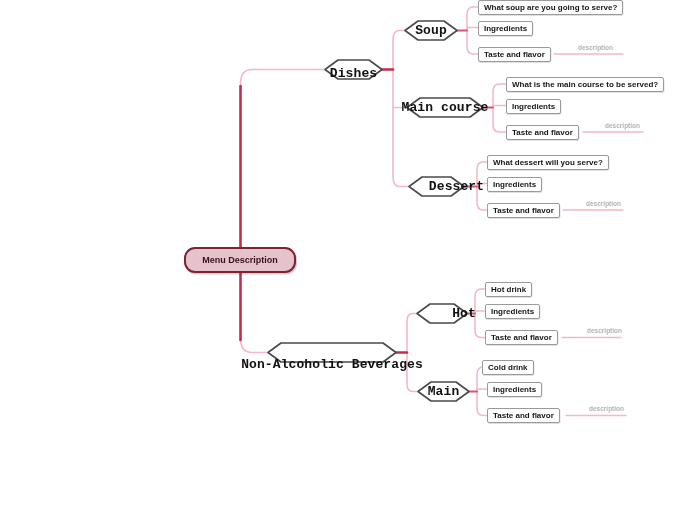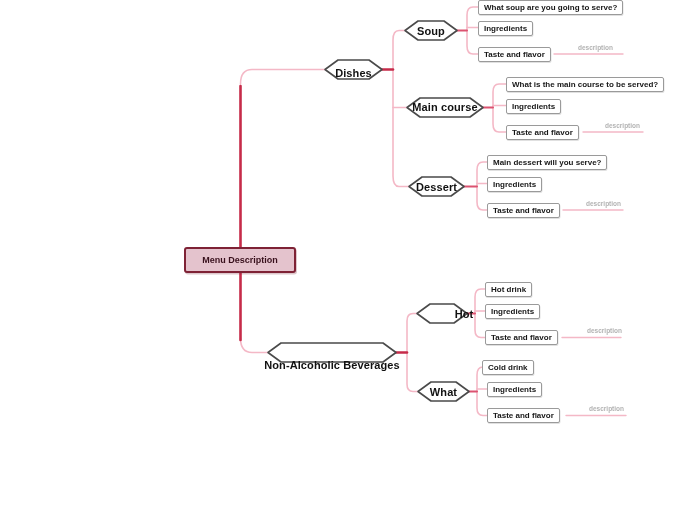--- a/index.html
+++ b/index.html
@@ -3,31 +3,31 @@
 <meta charset="utf-8">
 <style>
   html,body{margin:0;padding:0;background:#fff;}
   .canvas{
     position:relative;width:697px;height:520px;background:#ffffff;overflow:hidden;
     font-family:"Liberation Sans", sans-serif;
   }
   .layer{position:absolute;left:0;top:0;width:697px;height:520px;}
   .node-label{
     position:absolute;display:flex;align-items:center;justify-content:center;
-    font-size:11px;font-weight:bold;color:#111;white-space:nowrap;letter-spacing:.1px;
+    font-size:13px;font-weight:bold;color:#111;white-space:nowrap;letter-spacing:.1px;font-family:Liberation Mono, monospace;
   }
   .leaf{
     position:absolute;background:#ffffff;border:1px solid #9a9a9a;border-radius:2px;
     padding:2px 5px;font-size:8px;font-weight:bold;color:#161616;white-space:nowrap;
     line-height:9px;box-shadow:0.5px 1px 0 rgba(0,0,0,0.12);
   }
   .root-box{
     position:absolute;left:184px;top:247px;width:112px;height:26px;
     display:flex;align-items:center;justify-content:center;
-    background:#e4c3cd;border:2px solid #7e2235;border-radius:3px;
+    background:#e4c3cd;border:2px solid #7e2235;border-radius:11px;
     font-size:9px;font-weight:bold;color:#38101c;white-space:nowrap;
     box-shadow:1px 1.5px 0 rgba(120,30,50,0.25);box-sizing:border-box;
   }
   .note{
     position:absolute;font-size:6.5px;font-weight:bold;color:#b3b3b3;white-space:nowrap;
   }
 </style>
 </head>
 <body>
 
@@ -85,36 +85,36 @@
       <polygon points="417,313.5 430,304 454,304 467,313.5 454,323 430,323"></polygon>
       <polygon points="418,391.5 431,382 456,382 469,391.5 456,401 431,401"></polygon>
     </g>
   </svg>
 
   <div class="root-box">Menu Description</div>
 
   <div class="node-label" style="left:325px;top:60px;width:57px;height:26px;">Dishes</div>
   <div class="node-label" style="left:405px;top:21px;width:52px;height:19px;">Soup</div>
   <div class="node-label" style="left:407px;top:98px;width:76px;height:18px;">Main course</div>
-  <div class="node-label" style="left:409px;top:177px;width:55px;height:19px;">Dessert</div>
+  <div class="node-label" style="left:429px;top:177px;width:55px;height:19px;">Dessert</div>
   <div class="node-label" style="left:268px;top:343px;width:128px;height:19px;margin-top:12px;">Non-Alcoholic Beverages</div>
   <div class="node-label" style="left:439px;top:304px;width:50px;height:19px;">Hot</div>
-  <div class="node-label" style="left:418px;top:382px;width:51px;height:19px;">What</div>
+  <div class="node-label" style="left:418px;top:382px;width:51px;height:19px;">Main</div>
 
   <div class="leaf" style="left:478px;top:0px;">What soup are you going to serve?</div>
   <div class="leaf" style="left:478px;top:21px;">Ingredients</div>
   <div class="leaf" style="left:478px;top:47px;">Taste and flavor</div>
   <div class="note" style="left:578px;top:44px;">description</div>
 
   <div class="leaf" style="left:506px;top:77px;">What is the main course to be served?</div>
   <div class="leaf" style="left:506px;top:99px;">Ingredients</div>
   <div class="leaf" style="left:506px;top:125px;">Taste and flavor</div>
   <div class="note" style="left:605px;top:122px;">description</div>
 
-  <div class="leaf" style="left:487px;top:155px;">Main dessert will you serve?</div>
+  <div class="leaf" style="left:487px;top:155px;">What dessert will you serve?</div>
   <div class="leaf" style="left:487px;top:177px;">Ingredients</div>
   <div class="leaf" style="left:487px;top:203px;">Taste and flavor</div>
   <div class="note" style="left:586px;top:200px;">description</div>
 
   <div class="leaf" style="left:485px;top:282px;">Hot drink</div>
   <div class="leaf" style="left:485px;top:304px;">Ingredients</div>
   <div class="leaf" style="left:485px;top:330px;">Taste and flavor</div>
   <div class="note" style="left:587px;top:327px;">description</div>
 
   <div class="leaf" style="left:482px;top:360px;">Cold drink</div>

